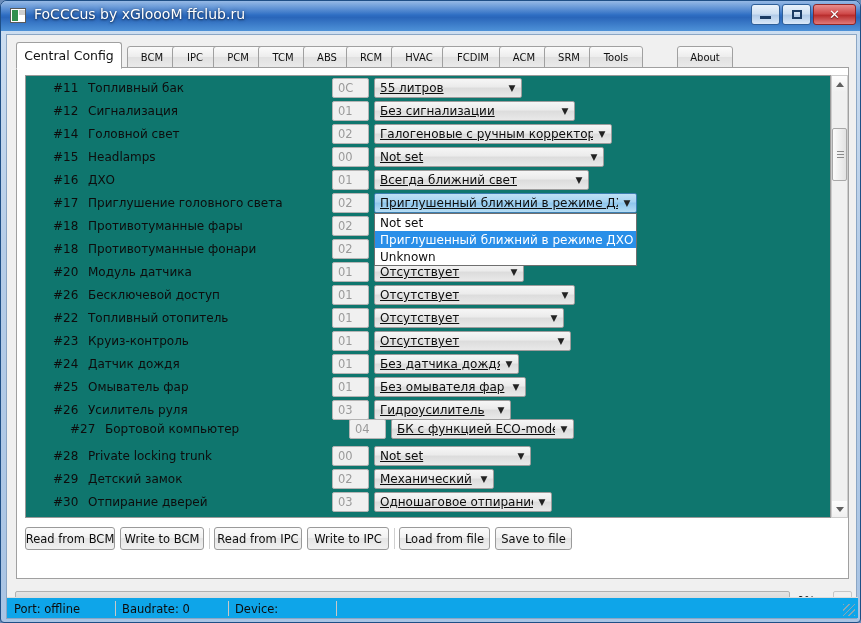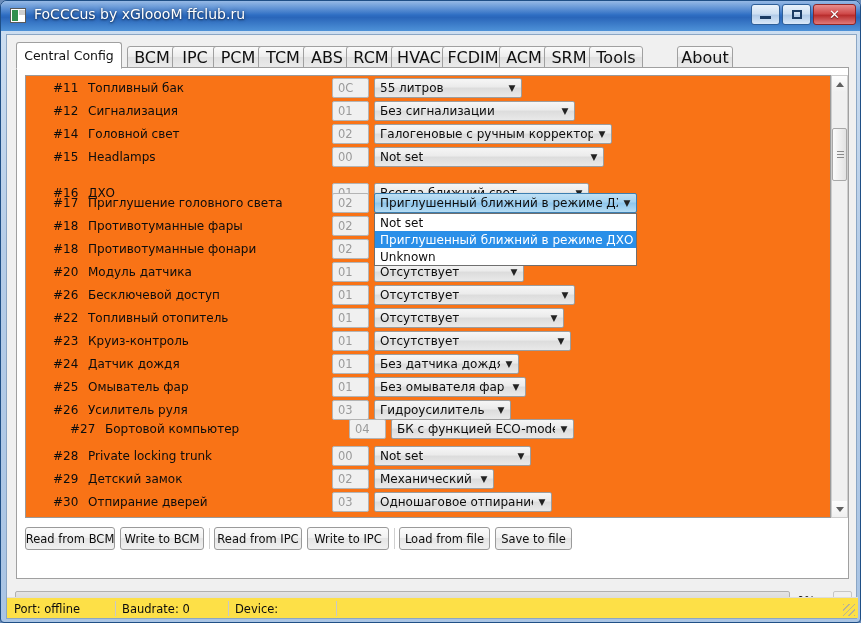--- a/index.html
+++ b/index.html
@@ -77,41 +77,41 @@
   }
   
   #tabstrip {
     position:absolute; left:9px; top:7px; width:833px; height:26px;
   }
   .tab {
     position:absolute; top:4px; height:22px;
     background: linear-gradient(180deg,#fbfbfb 0%, #ededed 48%, #e1e1e1 52%, #eaeaea 100%);
     border:1px solid #a0a0a0;
     border-radius:3px 3px 0 0;
-    font-size:16px; color:#101010;
+    font-size:10px; color:#101010;
     display:flex; align-items:center; justify-content:center;
     cursor:pointer;
     white-space:nowrap;
   }
   .tab.active {
     top:0; height:27px;
     background:#ffffff;
     border-bottom:1px solid #ffffff;
     z-index:5;
     font-size:12.5px;
   }
   #tabpanel {
     position:absolute; left:9px; top:32px; width:833px; height:512px;
     background:#ffffff;
     border:1px solid #a0a0a0;
   }
   
   #scrollarea {
     position:absolute; left:8px; top:7px; width:806px; height:443px;
-    background:#f97316;
+    background:#0f766e;
     border:1px solid #9a9a9a;
     overflow:hidden;
   }
   #rows { position:absolute; left:0; top:0; width:790px; }
   .row {
     position:absolute; left:0; width:790px; height:23px;
   }
   .row .num {
     position:absolute; left:27px; top:4px;
     font-size:12px; color:#0d0d0d;
@@ -129,21 +129,21 @@
   }
   .combo {
     position:absolute; left:348px; top:1px; height:20px;
     background: linear-gradient(180deg,#f6f6f6 0%, #ebebeb 45%, #dcdcdc 50%, #e9e9e9 100%);
     border:1px solid #9d9d9d; border-radius:2px;
     font-size:12px; color:#0d0d0d;
     display:flex; align-items:center;
     cursor:pointer; white-space:nowrap;
     overflow:hidden;
   }
-  .combo .lbl { padding-left:5px; flex:1; overflow:hidden; }
+  .combo .lbl { padding-left:5px; flex:1; overflow:hidden;text-decoration:underline; }
   .combo .arr {
     width:18px; text-align:center; font-size:9px; color:#222; line-height:18px;
   }
   .combo.open {
     background: linear-gradient(180deg,#bfe0f5 0%, #a3d2f0 45%, #8ec6ec 50%, #b5dcf4 100%);
     border:1px solid #3c7fb1;
   }
   
   #dropdown {
     position:absolute; left:348px; top:22px; width:263px;
@@ -205,21 +205,21 @@
   }
   #pcancel {
     position:absolute; left:818px; top:0; width:19px; height:20px;
     background:#f0f0f0; border:1px solid #c6c6c6; border-radius:2px;
     font-size:11px; color:#8d8d8d;
     display:flex; align-items:center; justify-content:center; cursor:pointer;
   }
   
   #statusbar {
     position:absolute; left:0; bottom:0; width:851px; height:21px;
-    background:#fde047; border-top:1px solid #dcdcdc;
+    background:#0ea5e9; border-top:1px solid #dcdcdc;
   }
   .scell {
     position:absolute; top:4px; font-size:11.5px; color:#0d0d0d; white-space:nowrap;
   }
   .sdiv { position:absolute; top:3px; width:1px; height:15px; background:#c8c8c8; }
   #grip {
     position:absolute; right:3px; bottom:2px; width:12px; height:12px;
     background:
       repeating-linear-gradient(135deg, #a8a8a8 0 1px, transparent 1px 4px);
     opacity:.8;
@@ -333,21 +333,21 @@
             </div>
             <div class="row" style="top: 70px;">
               <div class="num">#15</div>
               <div class="name">Headlamps</div>
               <div class="hex">00</div>
               <div class="combo" style="width: 230px;">
                 <div class="lbl">Not set</div>
                 <div class="arr">▼</div>
               </div>
             </div>
-            <div class="row" style="top: 106px; padding-left: 28px;">
+            <div class="row" style="top: 93px; padding-left: 28px;">
               <div class="num">#16</div>
               <div class="name">ДХО</div>
               <div class="hex">01</div>
               <div class="combo" style="width: 215px;">
                 <div class="lbl">Всегда ближний свет</div>
                 <div class="arr">▼</div>
               </div>
             </div>
             <div class="row" style="top: 116px;">
               <div class="num">#17</div>

